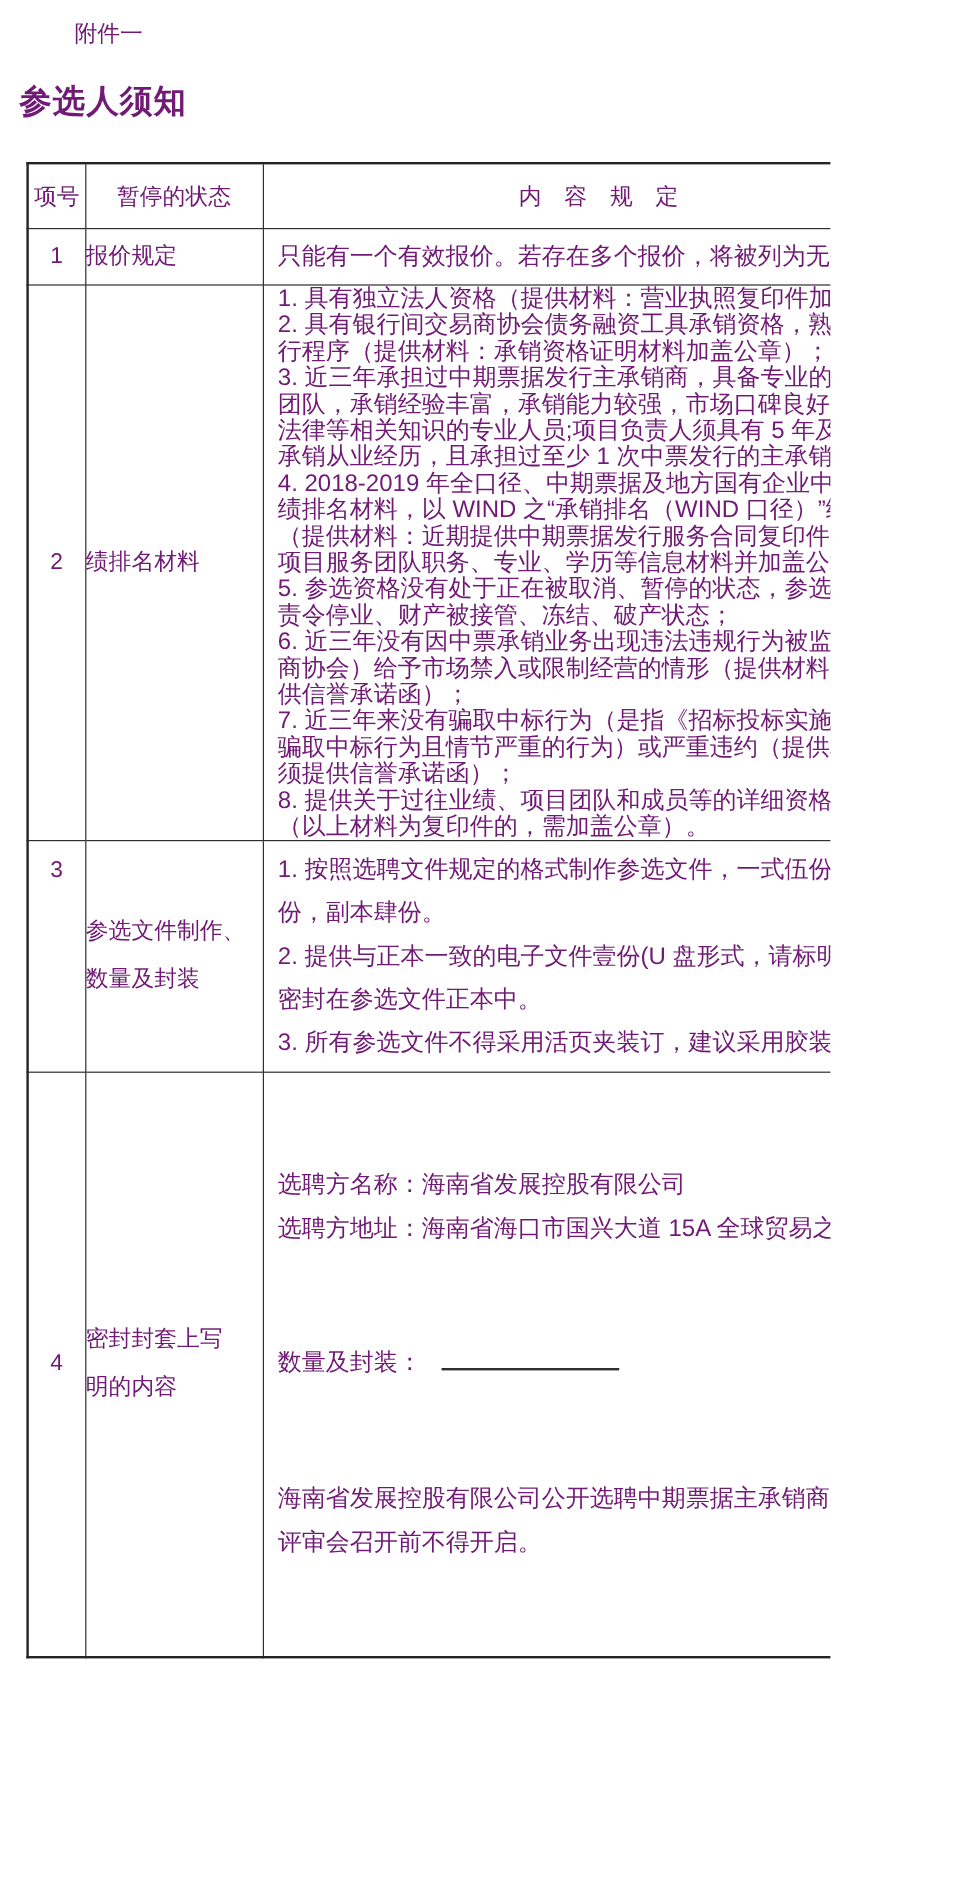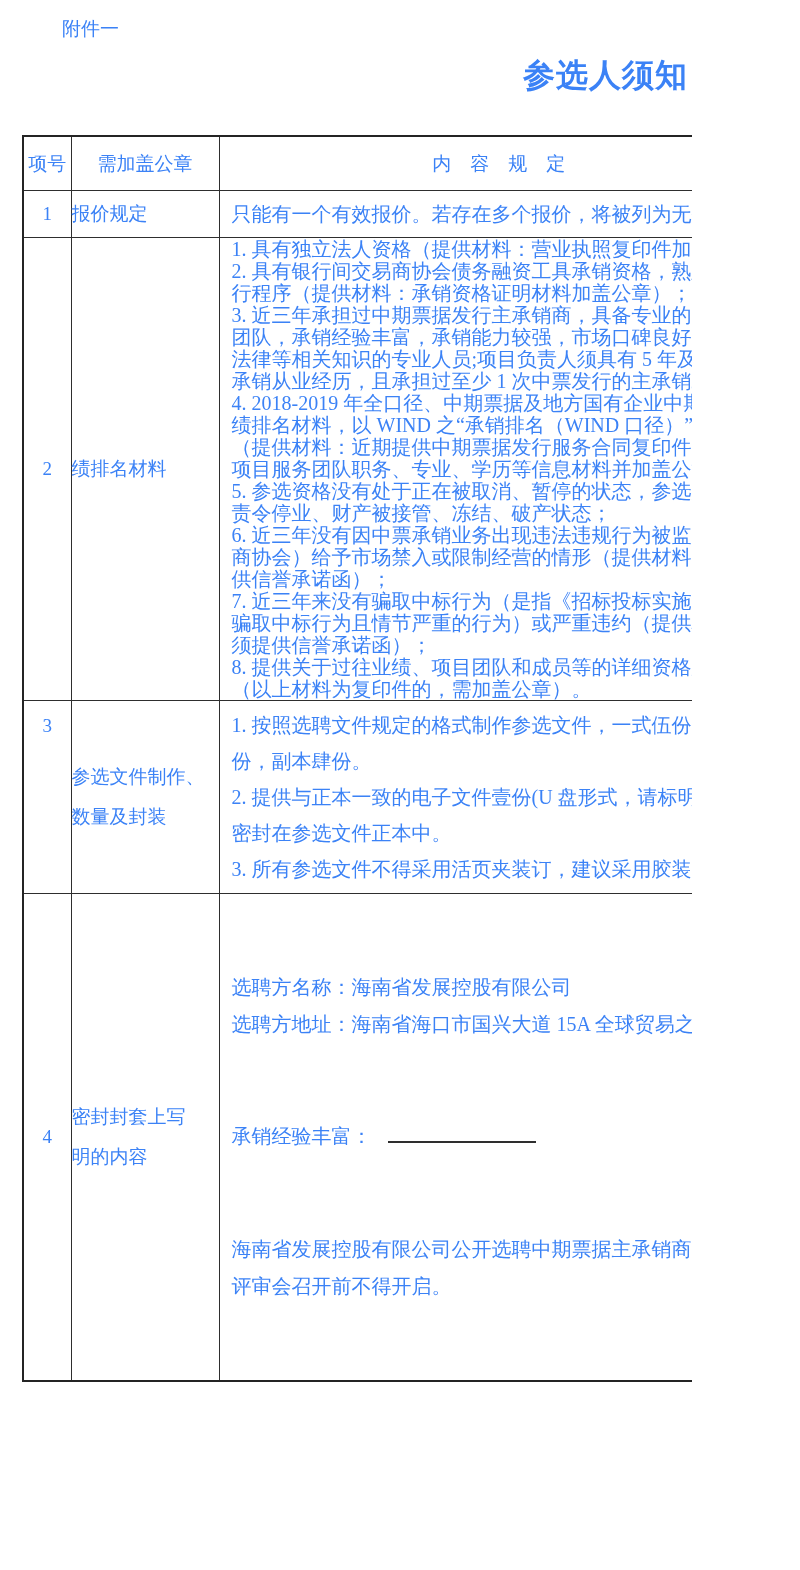--- a/index.html
+++ b/index.html
@@ -1,24 +1,24 @@
 <!DOCTYPE html>
 <html lang="zh"><head>
 <meta charset="utf-8">
 <style>
   html,body{margin:0;padding:0;}
   body{width:800px;height:1570px;background:#ffffff;}
   .page{
     position:relative;width:692px;height:1570px;background:#ffffff;
-    font-family:Liberation Serif, serif;color:#3b82f6;
+    font-family:Liberation Sans, sans-serif;color:#701a75;
     overflow:hidden;
   }
   .attachment{position:absolute;left:62px;top:16px;font-size:19px;line-height:26px;}
-  .title{position:absolute;left:0;right:0;top:50px;margin:4px;text-align:right;
-    font-size:32px;font-weight:700;letter-spacing:1px;}
+  .title{position:absolute;left:0;right:0;top:50px;margin:16px;text-align:left;
+    font-size:27px;font-weight:700;letter-spacing:1px;}
   table.notice-table{
     position:absolute;left:22px;top:135px;width:756px;
     border-collapse:collapse;table-layout:fixed;
     border:2px solid #242424;
   }
   .notice-table col.c1{width:48px;}
   .notice-table col.c2{width:148px;}
   .notice-table col.c3{width:560px;}
   .notice-table th,.notice-table td{
     border:1px solid #2e2e2e;vertical-align:middle;padding:0;
@@ -55,21 +55,21 @@
   <table class="notice-table">
     <colgroup>
         <col class="c1">
         <col class="c2">
         <col class="c3">
       </colgroup>
 
     <tbody>
         <tr>
       <th class="hdr">项号</th>
-      <th class="hdr">需加盖公章</th>
+      <th class="hdr">暂停的状态</th>
       <th class="hdr">内　容　规　定</th>
     </tr>
 
     <tr class="row-1">
       <td class="no">1</td>
       <td class="label">报价规定</td>
       <td class="content">只能有一个有效报价。若存在多个报价，将被列为无效参选。</td>
     </tr>
 
     <tr class="row-2">
@@ -109,21 +109,21 @@
 3. 所有参选文件不得采用活页夹装订，建议采用胶装，必须密封。</td>
     </tr>
 
     <tr class="row-4">
       <td class="no">4</td>
       <td class="label">密封封套上写
 明的内容</td>
       <td class="content">
         <div>选聘方名称：海南省发展控股有限公司
 选聘方地址：海南省海口市国兴大道 15A 全球贸易之窗 19 层</div>
-        <div><span>承销经验丰富：</span><span class="blank-line"></span></div>
+        <div><span>数量及封装：</span><span class="blank-line"></span></div>
         <div>海南省发展控股有限公司公开选聘中期票据主承销商参选文件在
 评审会召开前不得开启。</div>
       </td>
     </tr>
 
   </tbody>
     </table>
 </div>
 
 </body></html>

